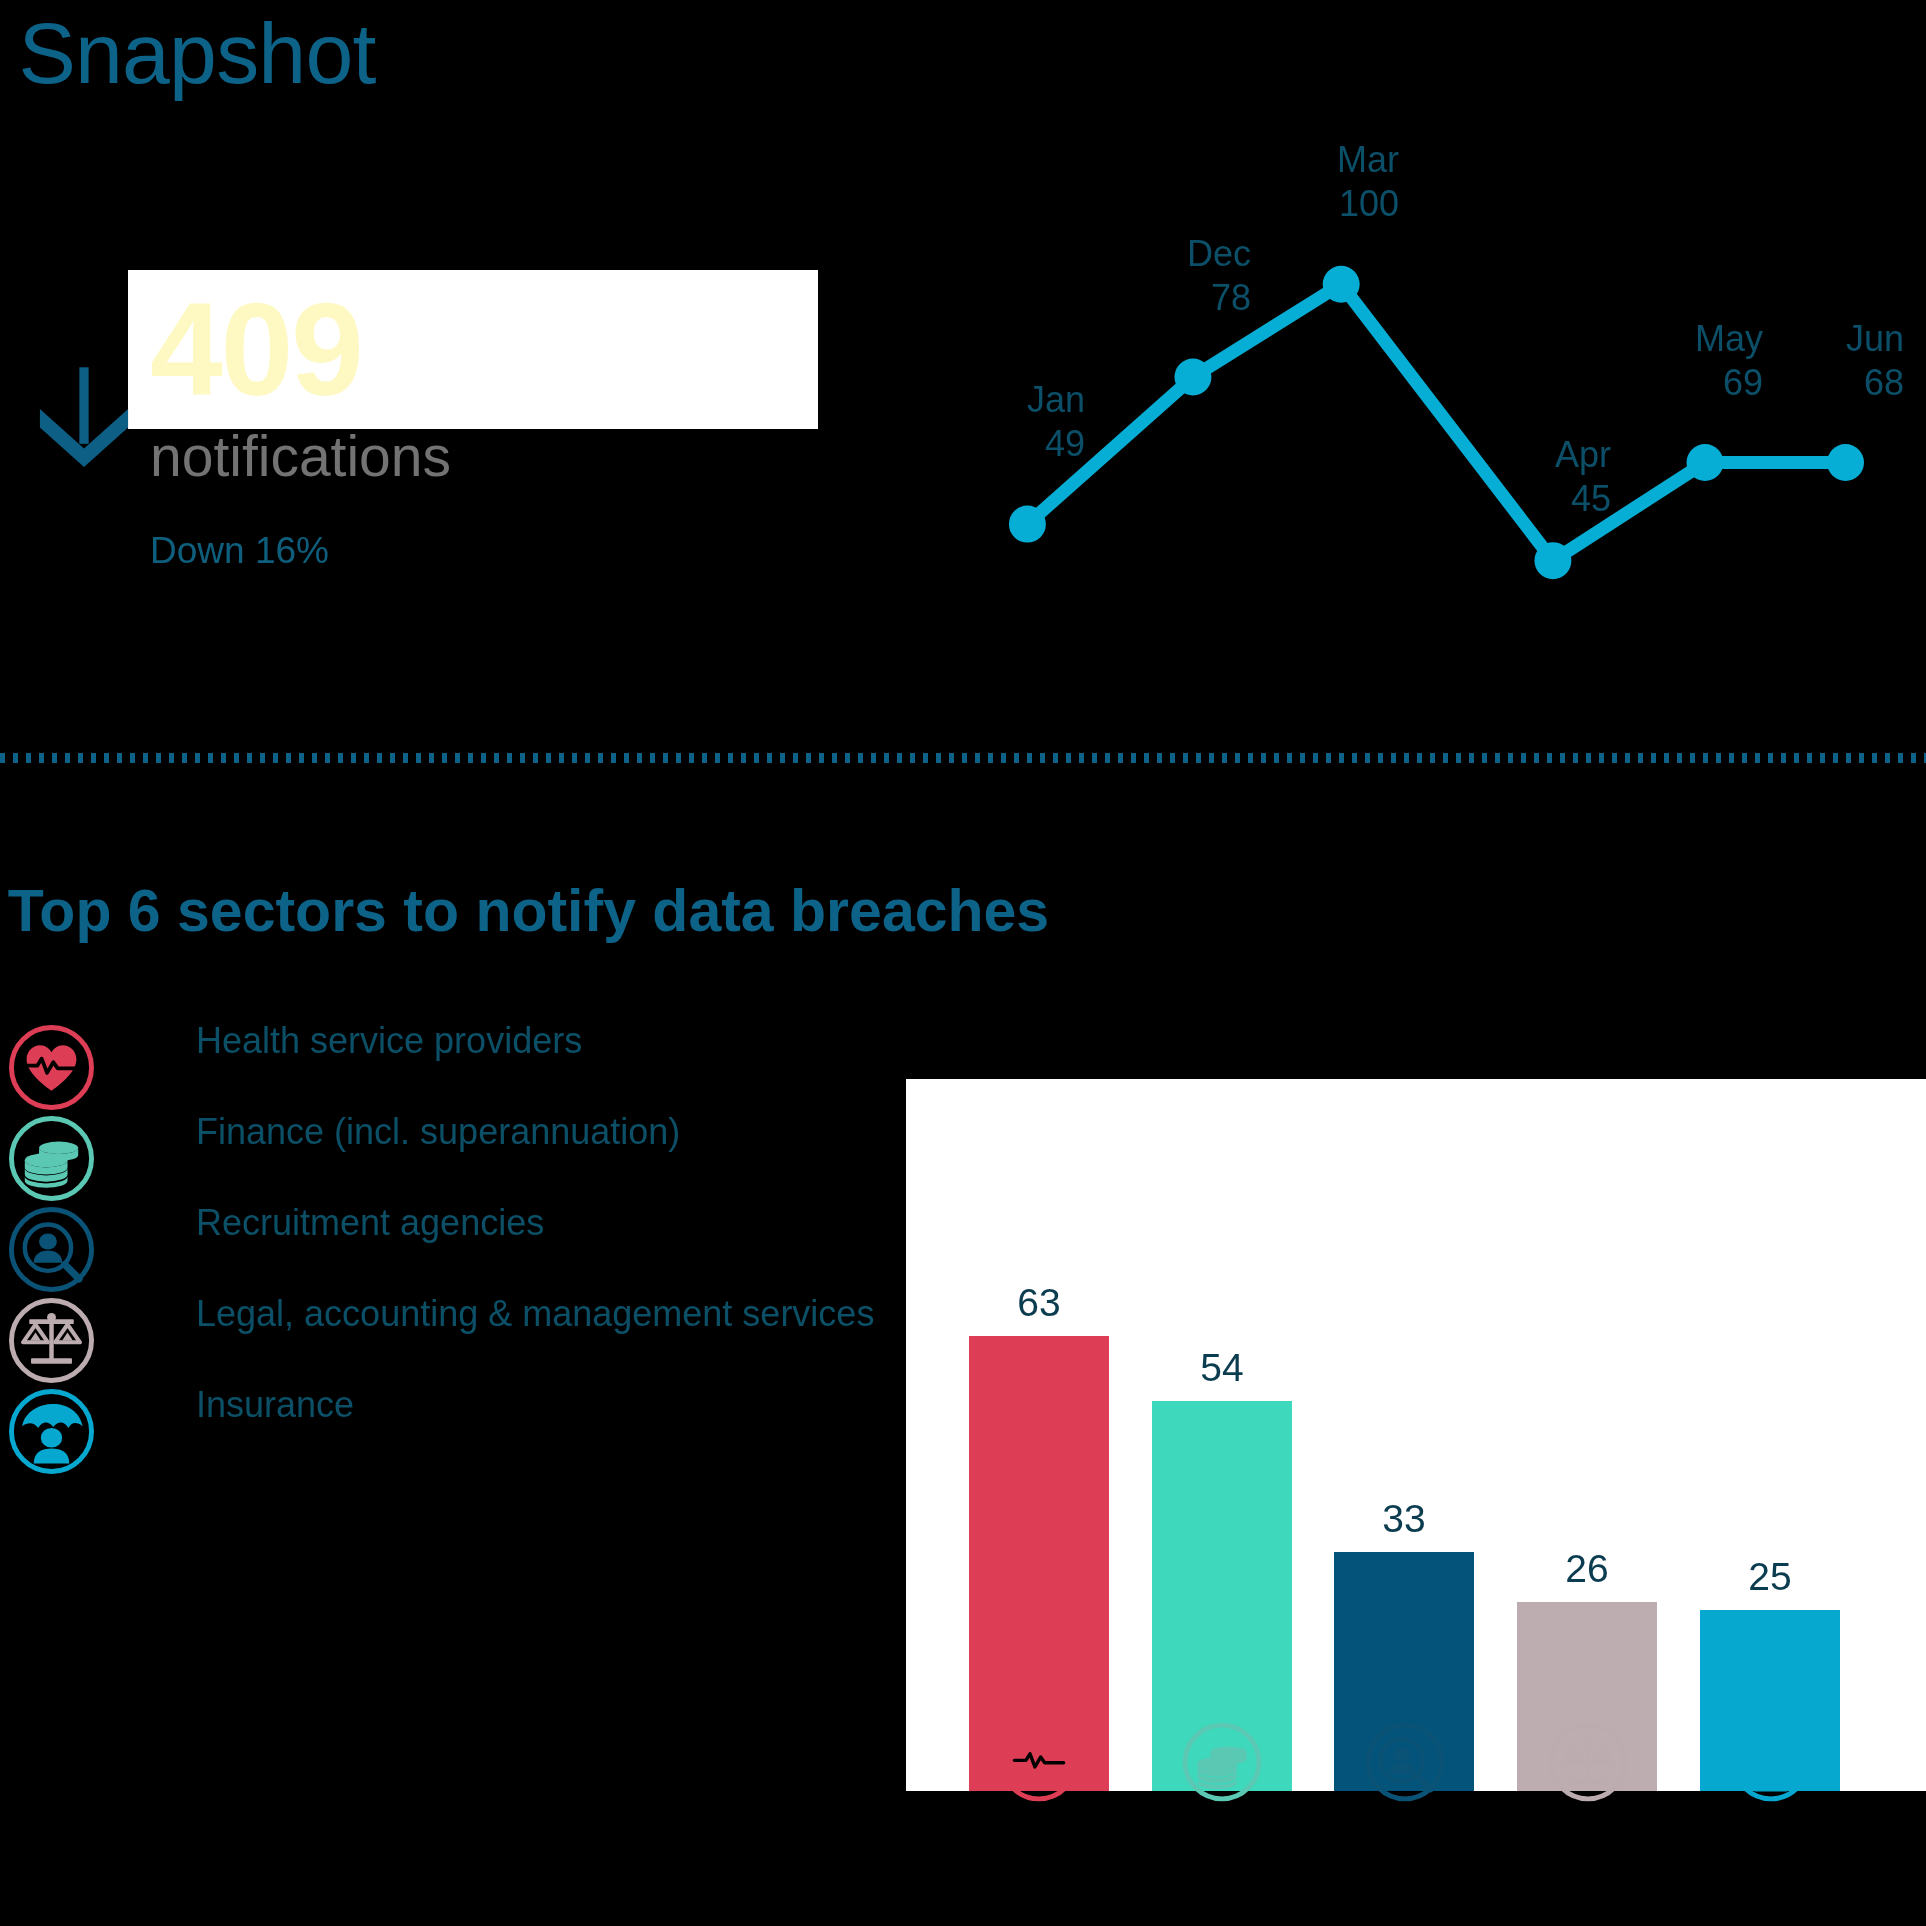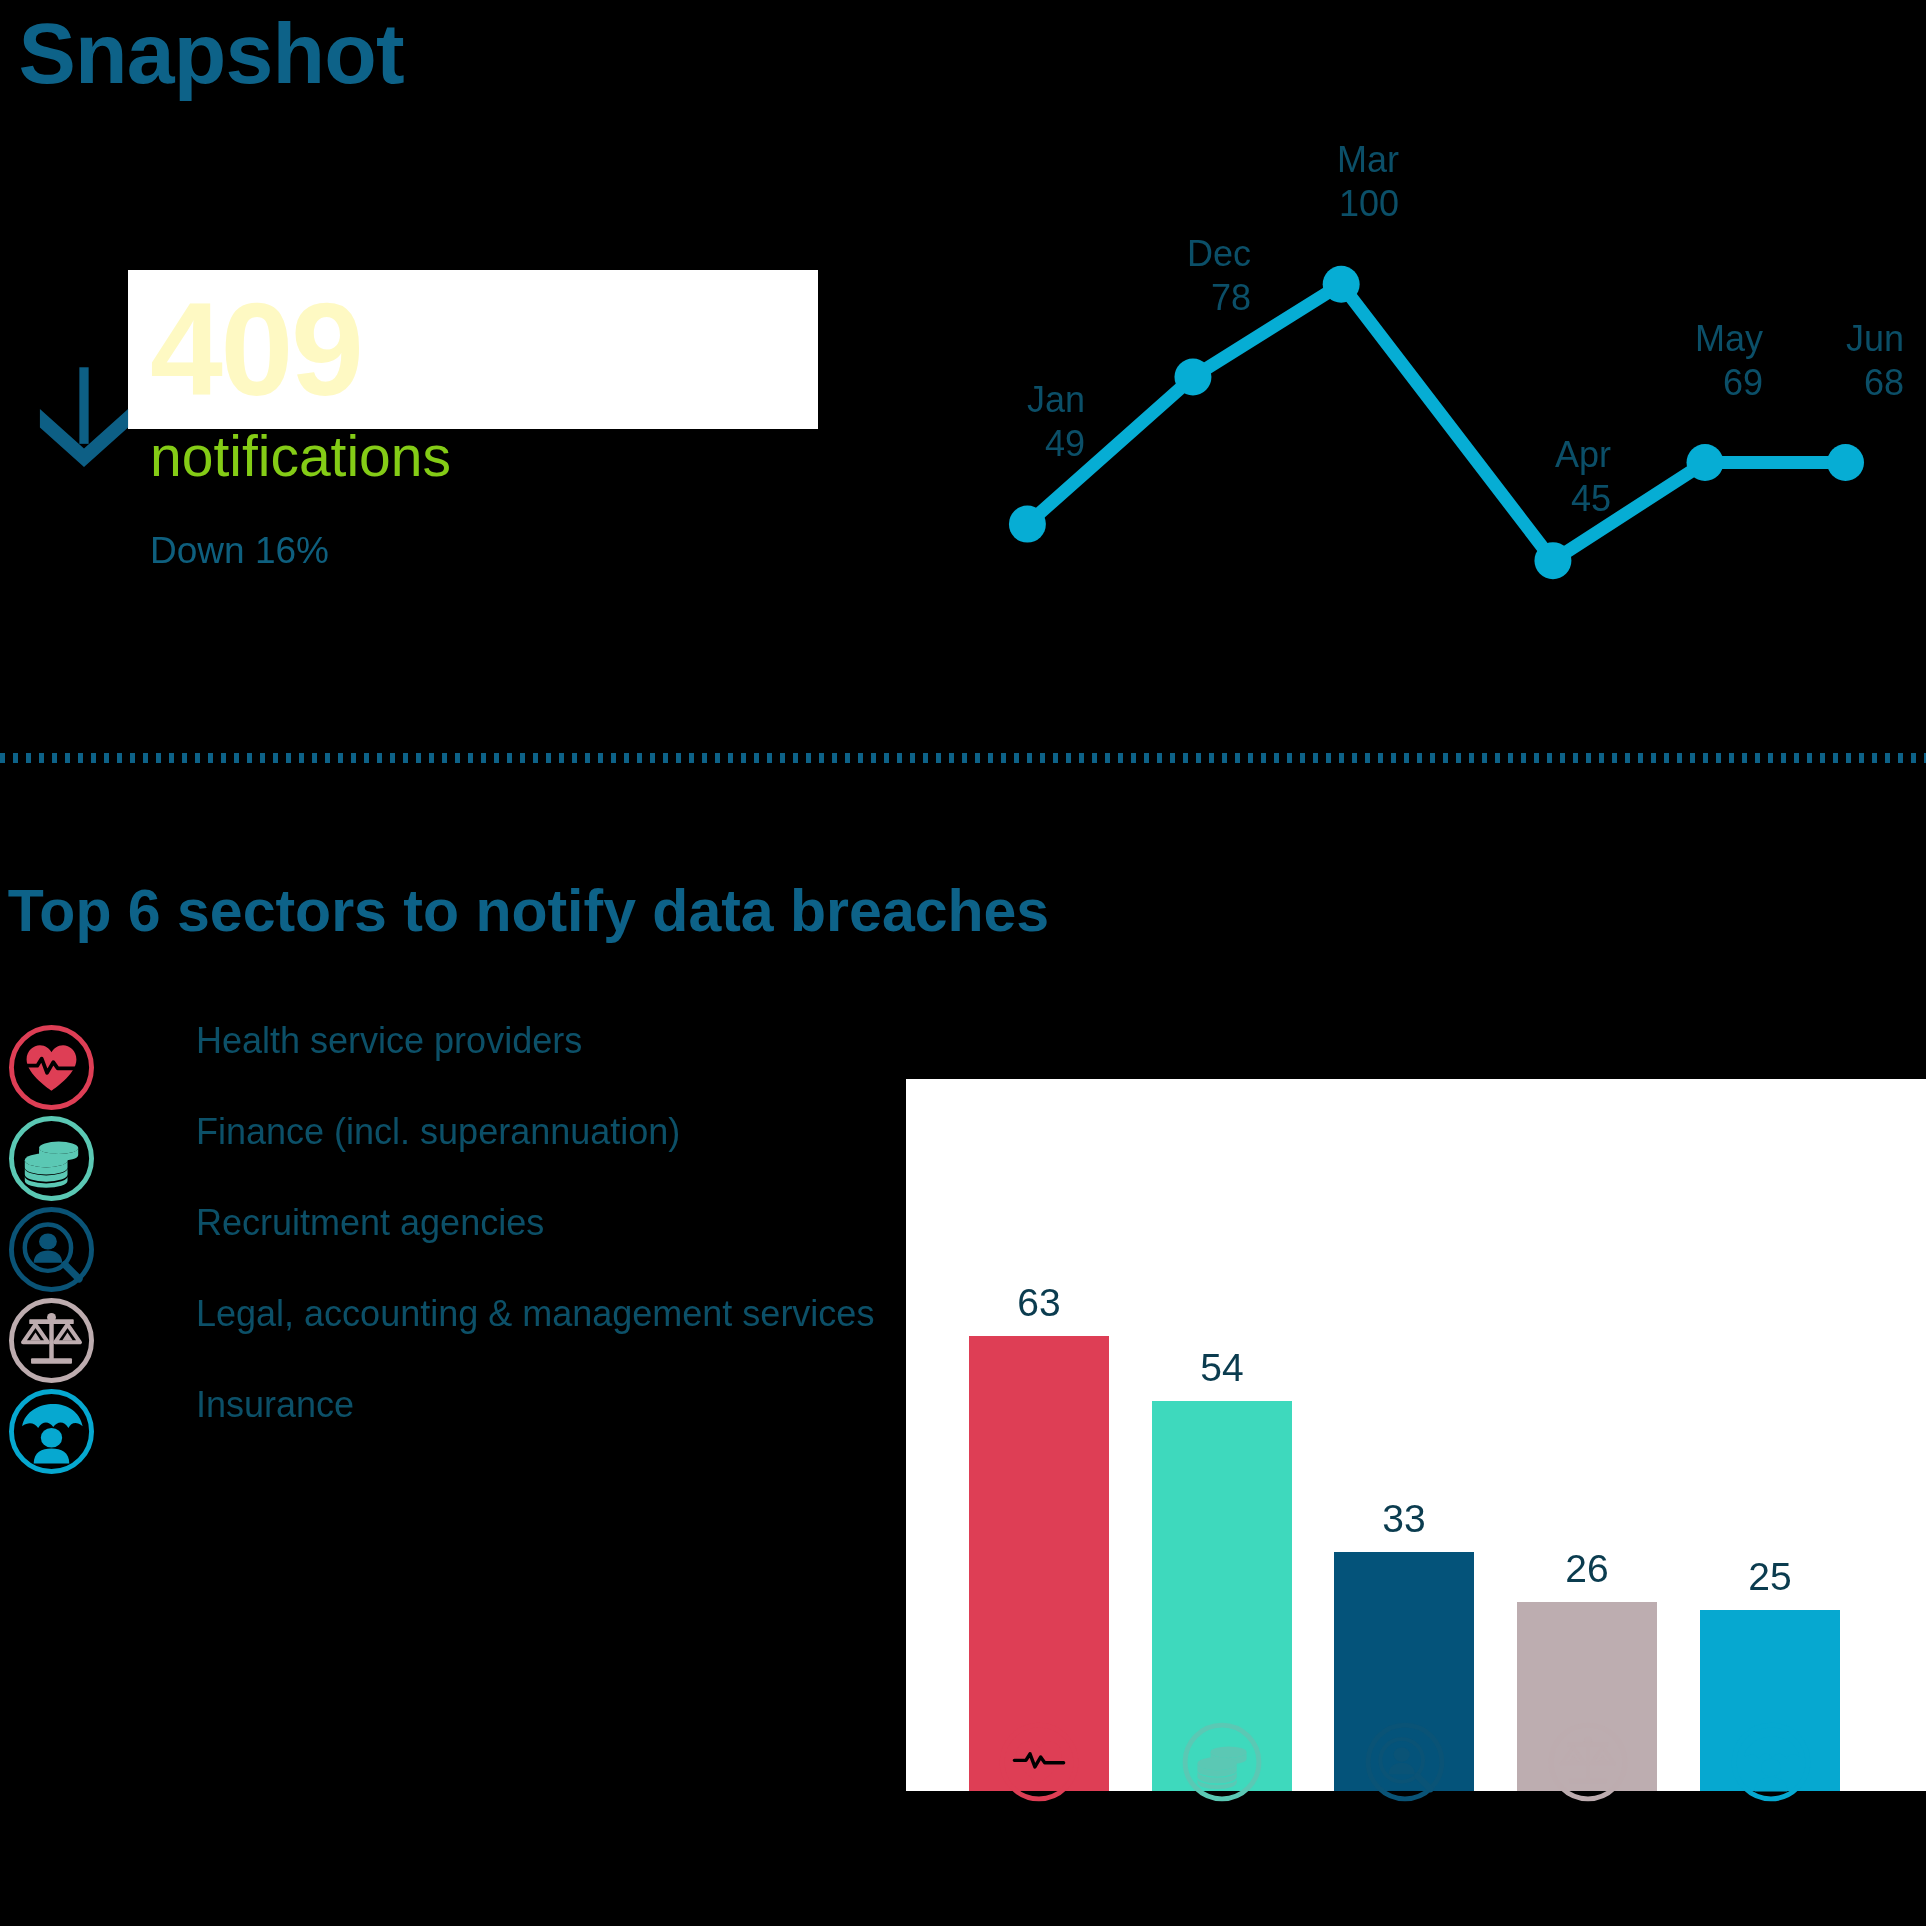--- a/index.html
+++ b/index.html
@@ -18,21 +18,21 @@
   
   #snapshot-title {
     position: absolute;
     left: 18.5px;
     top: 7.7px;
     font-size: 86px;
     color: #0d6288;
     font-family: "Liberation Sans", sans-serif;
     letter-spacing: -0.8px;
     line-height: 1.05;
-    font-weight: 700;
+    font-weight: 400;
   }
 
   #stat-white-box {
     position: absolute;
     left: 128px;
     top: 270px;
     width: 690px;
     height: 159px;
     background: #ffffff;
   }
@@ -54,21 +54,21 @@
     color: #fef9c3;
     line-height: 1;
     letter-spacing: -2.3px;
   }
 
   #stat-sub {
     position: absolute;
     left: 150px;
     top: 428px;
     font-size: 57px;
-    color: #84cc16;
+    color: #737373;
     line-height: 1;
   }
 
   #stat-trend {
     position: absolute;
     left: 150px;
     top: 532px;
     font-size: 37px;
     color: #0e5f7e;
     line-height: 1;

